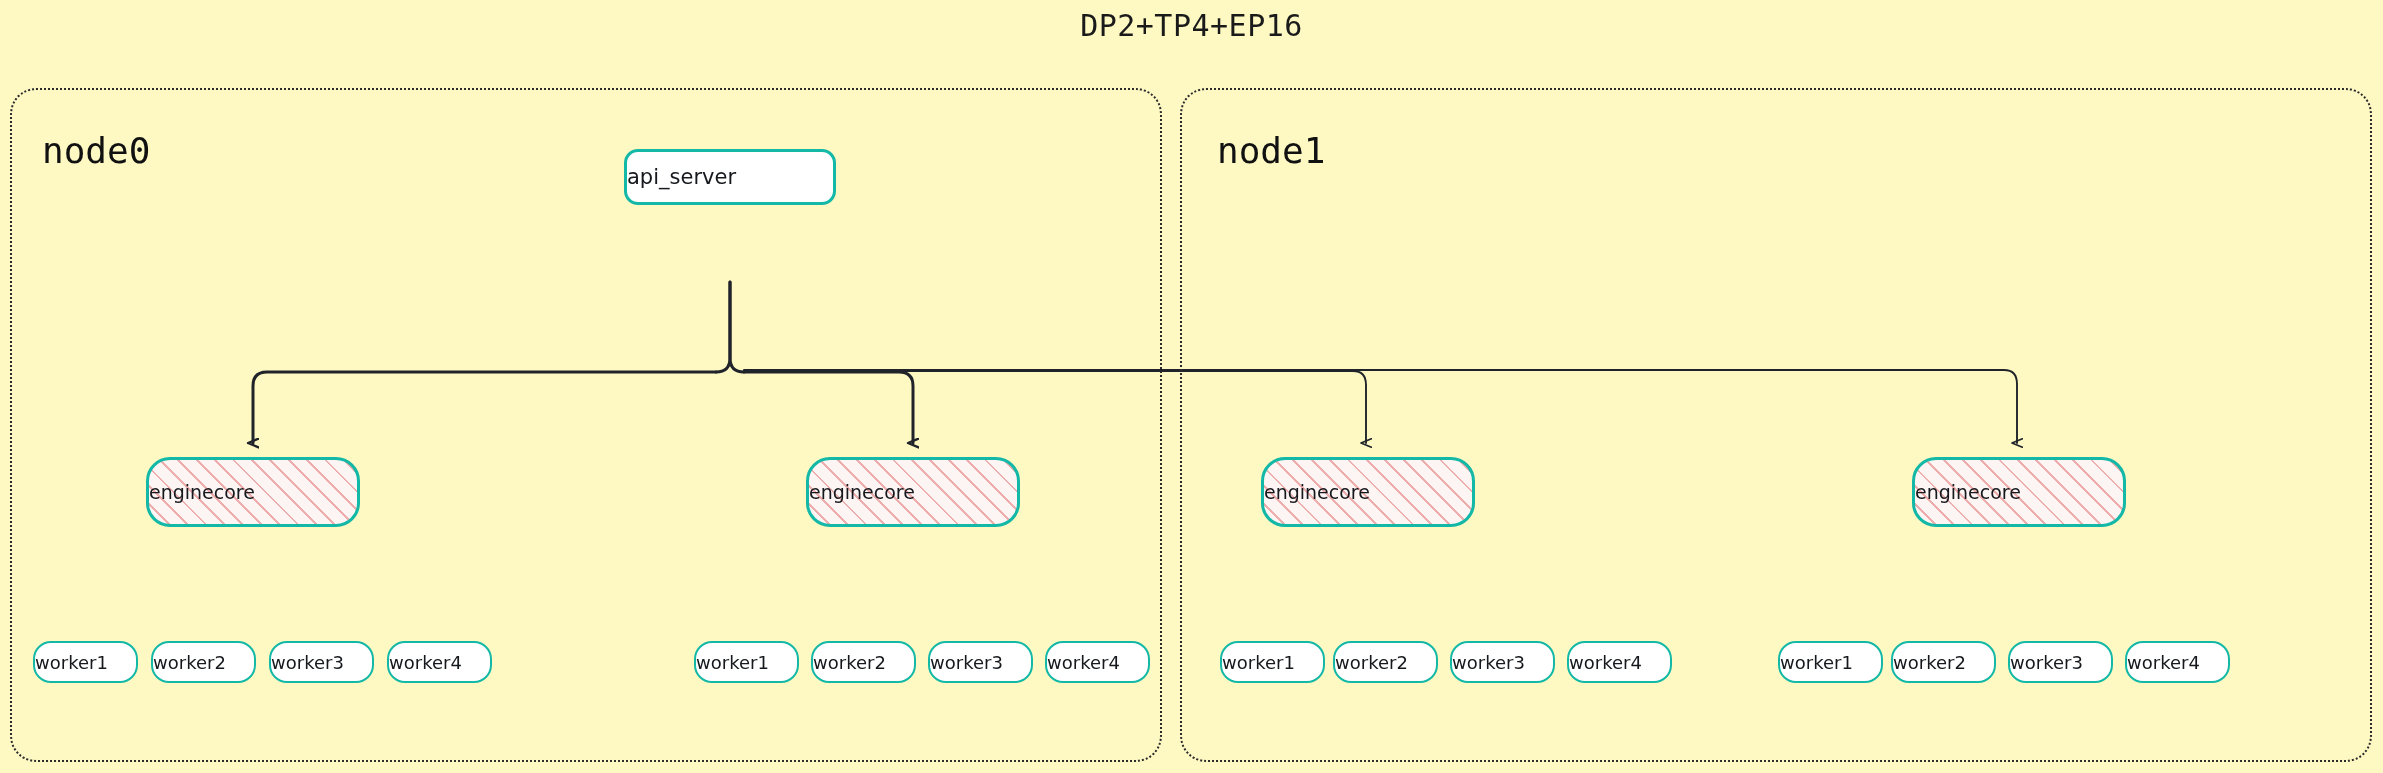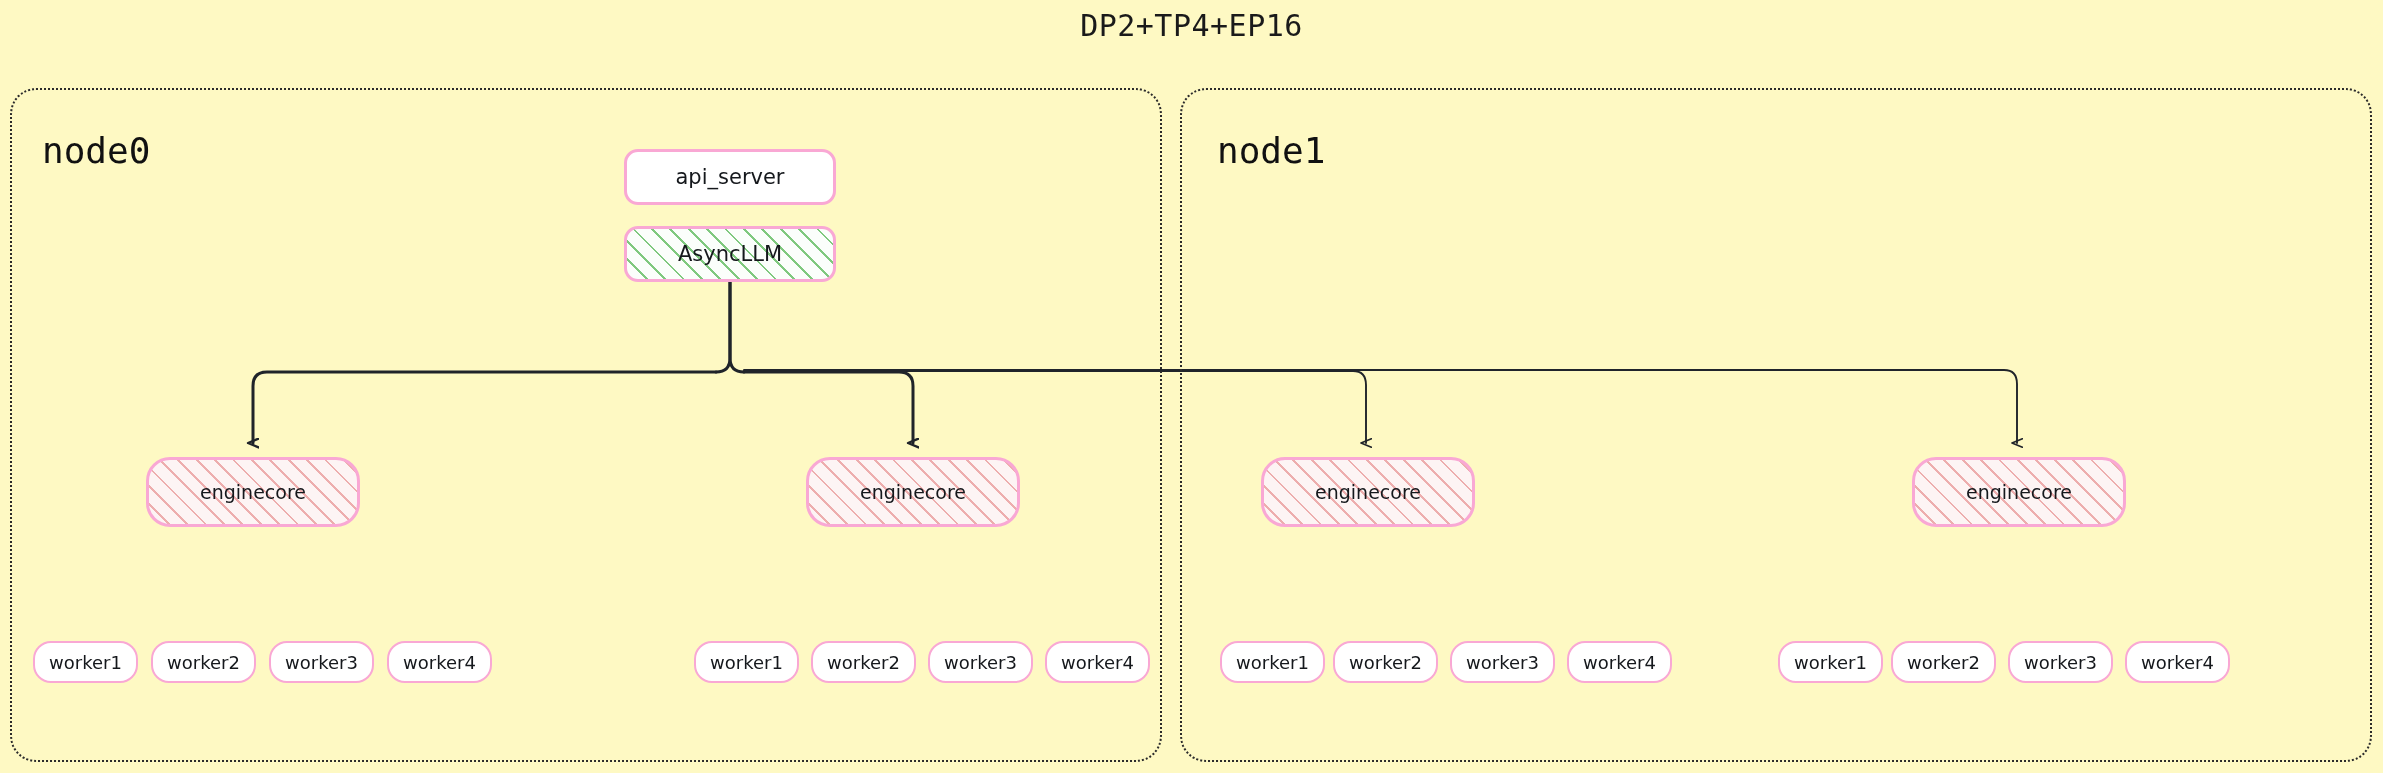--- a/index.html
+++ b/index.html
@@ -47,22 +47,22 @@
     color: #111111;
     white-space: nowrap;
   }
 
   
   .box {
     position: absolute;
     box-sizing: border-box;
     display: flex;
     align-items: center;
-    justify-content: center;
-    border: 3px solid #f9a8d4;
+    justify-content: flex-start;
+    border: 3px solid #14b8a6;
     background: #ffffff;
     color: #15181c;
     font-family: "DejaVu Sans", sans-serif;
     white-space: nowrap;
   }
 
   .box-api {
     border-radius: 14px;
     font-size: 21px;
   }
@@ -145,23 +145,20 @@
 
     <path d="M744,370 L2004,370 Q2017,370 2017,384 L2017,443" fill="none" stroke="#20242a" stroke-width="1.9" stroke-linecap="round" marker-end="url(#arrowhead-thin)"></path>
   </svg>
 
   <div class="node-container" style="left:10px; top:88px; width:1152px; height:674px;"></div>
   <div class="node-label" style="left:42px; top:130px;">node0</div>
 
   <div class="box box-api" style="left:624px; top:149px; width:212px; height:56px;">
     <span>api_server</span>
   </div>
-  <div class="box box-async" style="left:624px; top:226px; width:212px; height:56px;">
-    <span>AsyncLLM</span>
-  </div>
 
   <div class="box box-engine" style="left:146px; top:457px; width:214px; height:70px;">
     <span>enginecore</span>
   </div>
   <div class="box box-engine" style="left:806px; top:457px; width:214px; height:70px;">
     <span>enginecore</span>
   </div>
 
   <div class="box box-worker" style="left:33px; top:641px; width:105px; height:42px;">
     <span>worker1</span>

